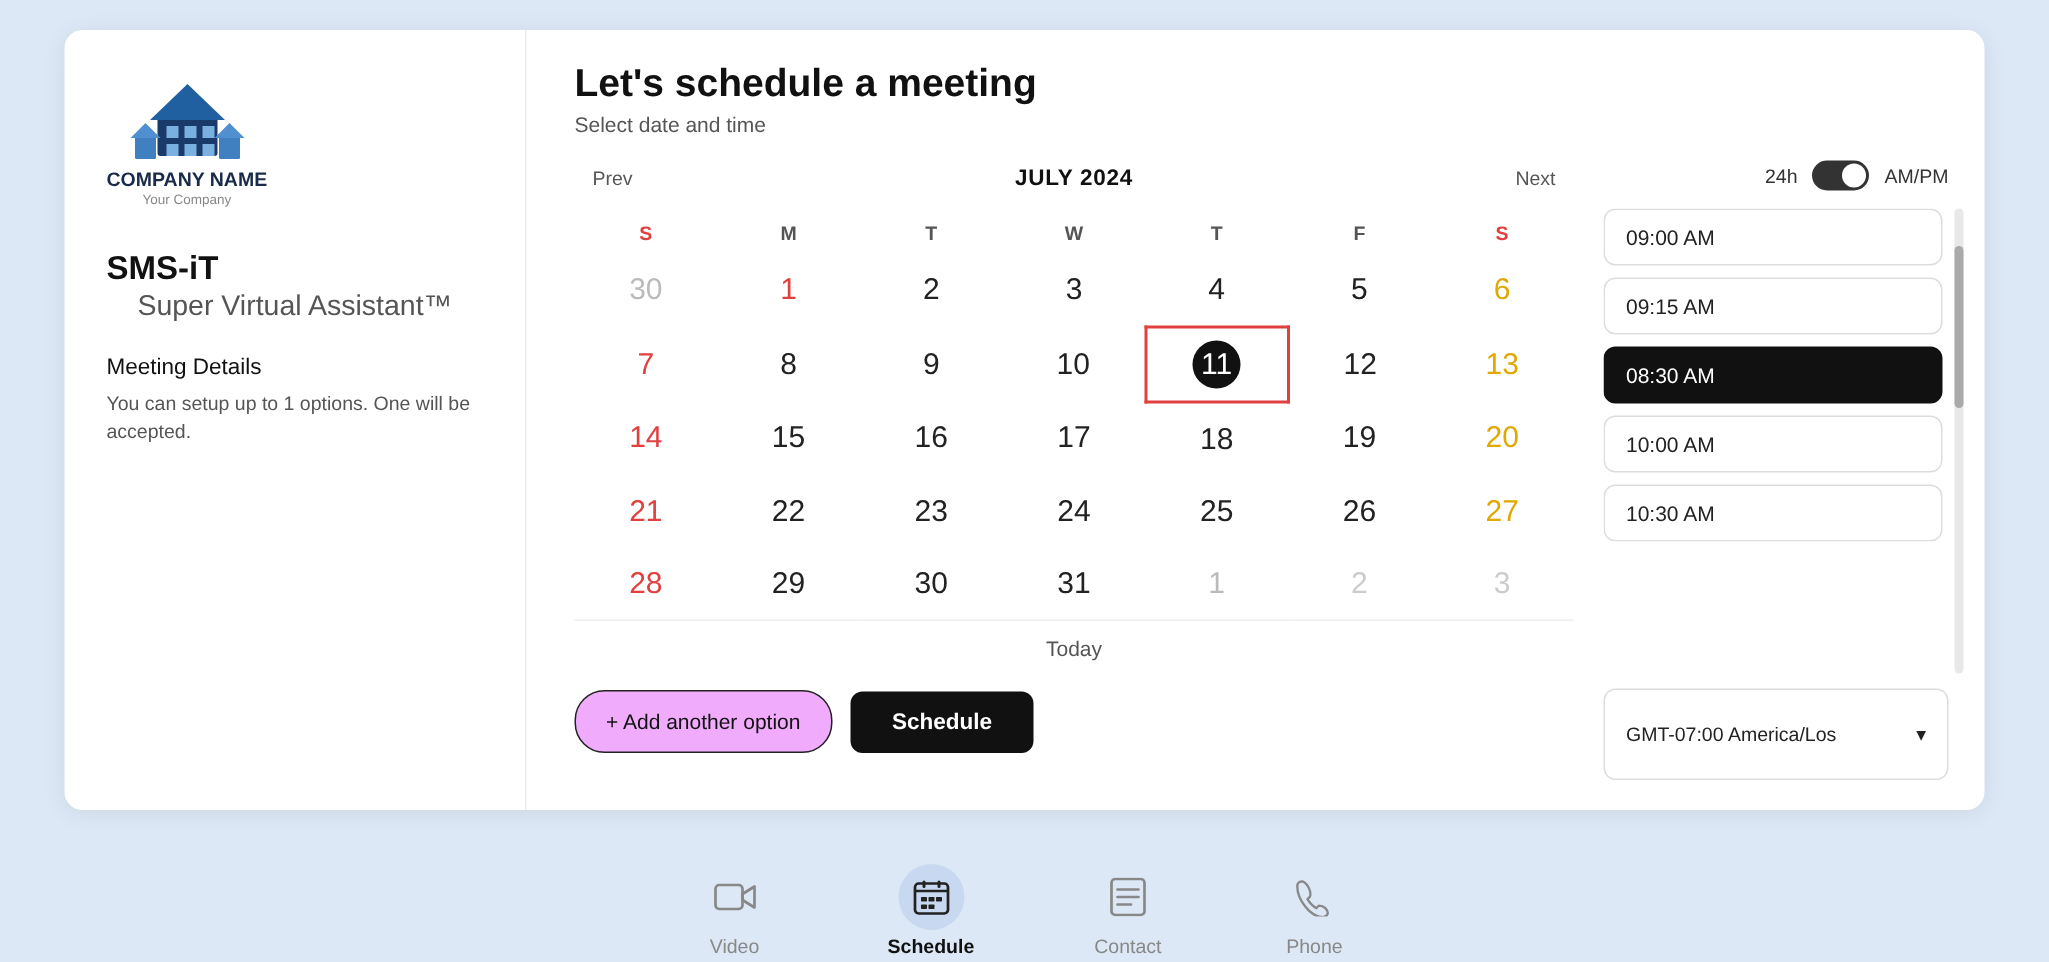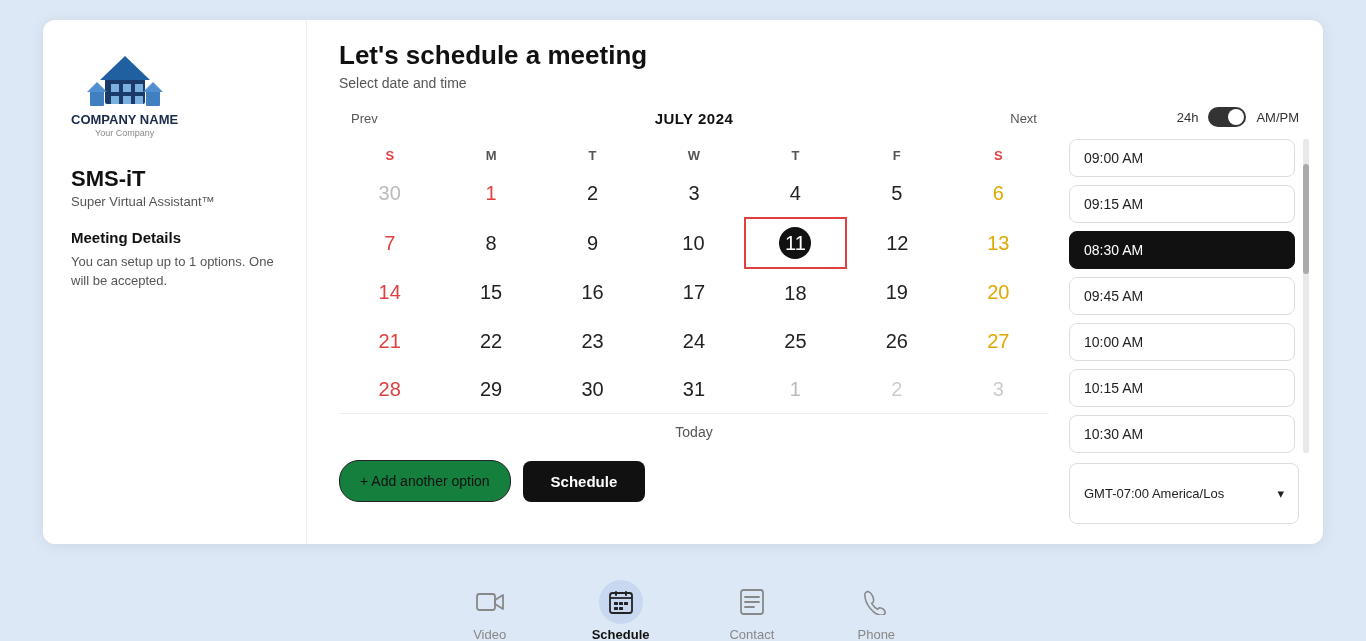--- a/index.html
+++ b/index.html
@@ -23,21 +23,21 @@
       background: #fff;
       border-radius: 12px;
       margin: 20px auto;
       width: 1280px;
       display: flex;
       min-height: 520px;
       box-shadow: 0 2px 16px rgba(0,0,0,0.07);
     }
     
     .sidebar {
-      width: 264px;
+      width: 308px;
       padding: 28px 28px 8px 28px;
       border-right: 1px solid #eee;
       flex-shrink: 0;
     }
     .logo-area {
       display: flex;
       align-items: center;
       margin-bottom: 28px;
     }
     .company-name {
@@ -58,27 +58,28 @@
       flex-direction: column;
       align-items: center;
     }
     .app-name {
       font-size: 22px;
       font-weight: 700;
       color: #111;
       margin-bottom: 2px;
     }
     .app-subtitle {
-      font-size: 13px;
+      font-size: 19px;
       color: #555;
       margin-bottom: 20px;
+      text-align: center;
     }
     .meeting-details-title {
       font-size: 15px;
-      font-weight: 700;
+      font-weight: 400;
       color: #111;
       margin-bottom: 6px;
     }
     .meeting-details-desc {
       font-size: 13px;
       color: #555;
       line-height: 1.5;
     }
     
     .main-content {
@@ -151,21 +152,21 @@
     }
     .calendar-grid td.other-month { color: #bbb; }
     .actions-row {
       display: flex;
       gap: 12px;
       margin-top: 16px;
       align-items: center;
     }
     .btn-add-option {
       border: 1.5px solid #222;
-      background: #15803d;
+      background: #f0abfc;
       border-radius: 20px;
       padding: 12px 20px;
       font-size: 14px;
       font-weight: 500;
       cursor: pointer;
       color: #111;
     }
     .btn-schedule {
       background: #111;
       color: #fff;
@@ -443,23 +444,21 @@
             <span class="time-format-label">24h</span>
             <div class="toggle-switch"></div>
             <span class="time-format-label">AM/PM</span>
           </div>
 
           <div class="time-slots-wrapper">
             <div class="time-slots-list">
               <div class="time-slot">09:00 AM</div>
               <div class="time-slot">09:15 AM</div>
               <div class="time-slot selected">08:30 AM</div>
-              <div class="time-slot">09:45 AM</div>
               <div class="time-slot">10:00 AM</div>
-              <div class="time-slot">10:15 AM</div>
               <div class="time-slot">10:30 AM</div>
 
             </div>
 
             <div style="position:absolute;right:-10px;top:0;bottom:0;width:6px;background:#e8e8e8;border-radius:3px;">
               <div style="position:absolute;top:8%;width:6px;height:35%;background:#aaa;border-radius:3px;"></div>
             </div>
           </div>
 
           <div class="timezone-dropdown">

